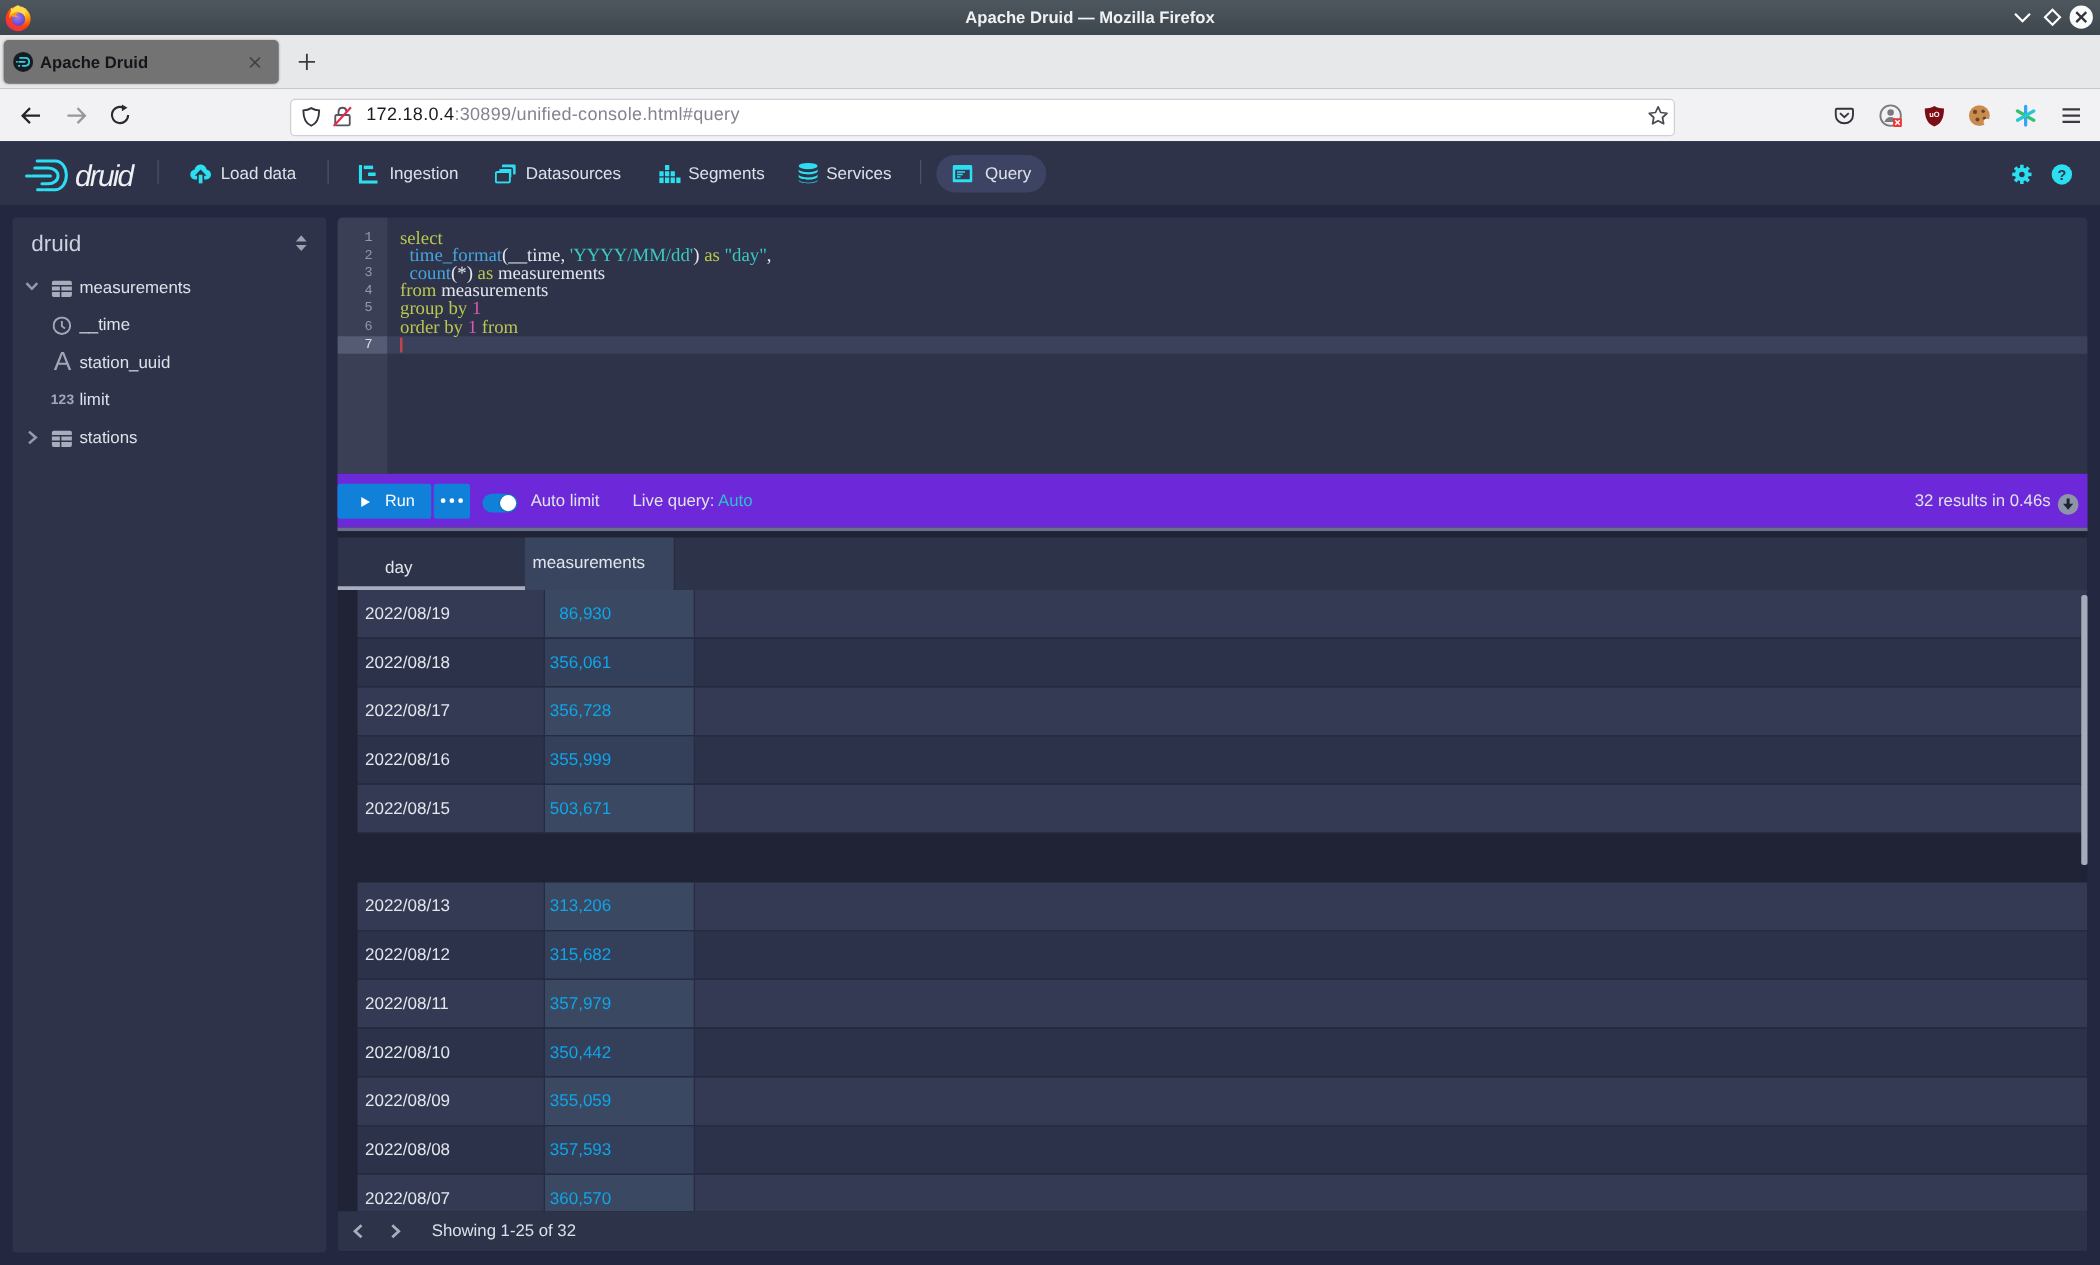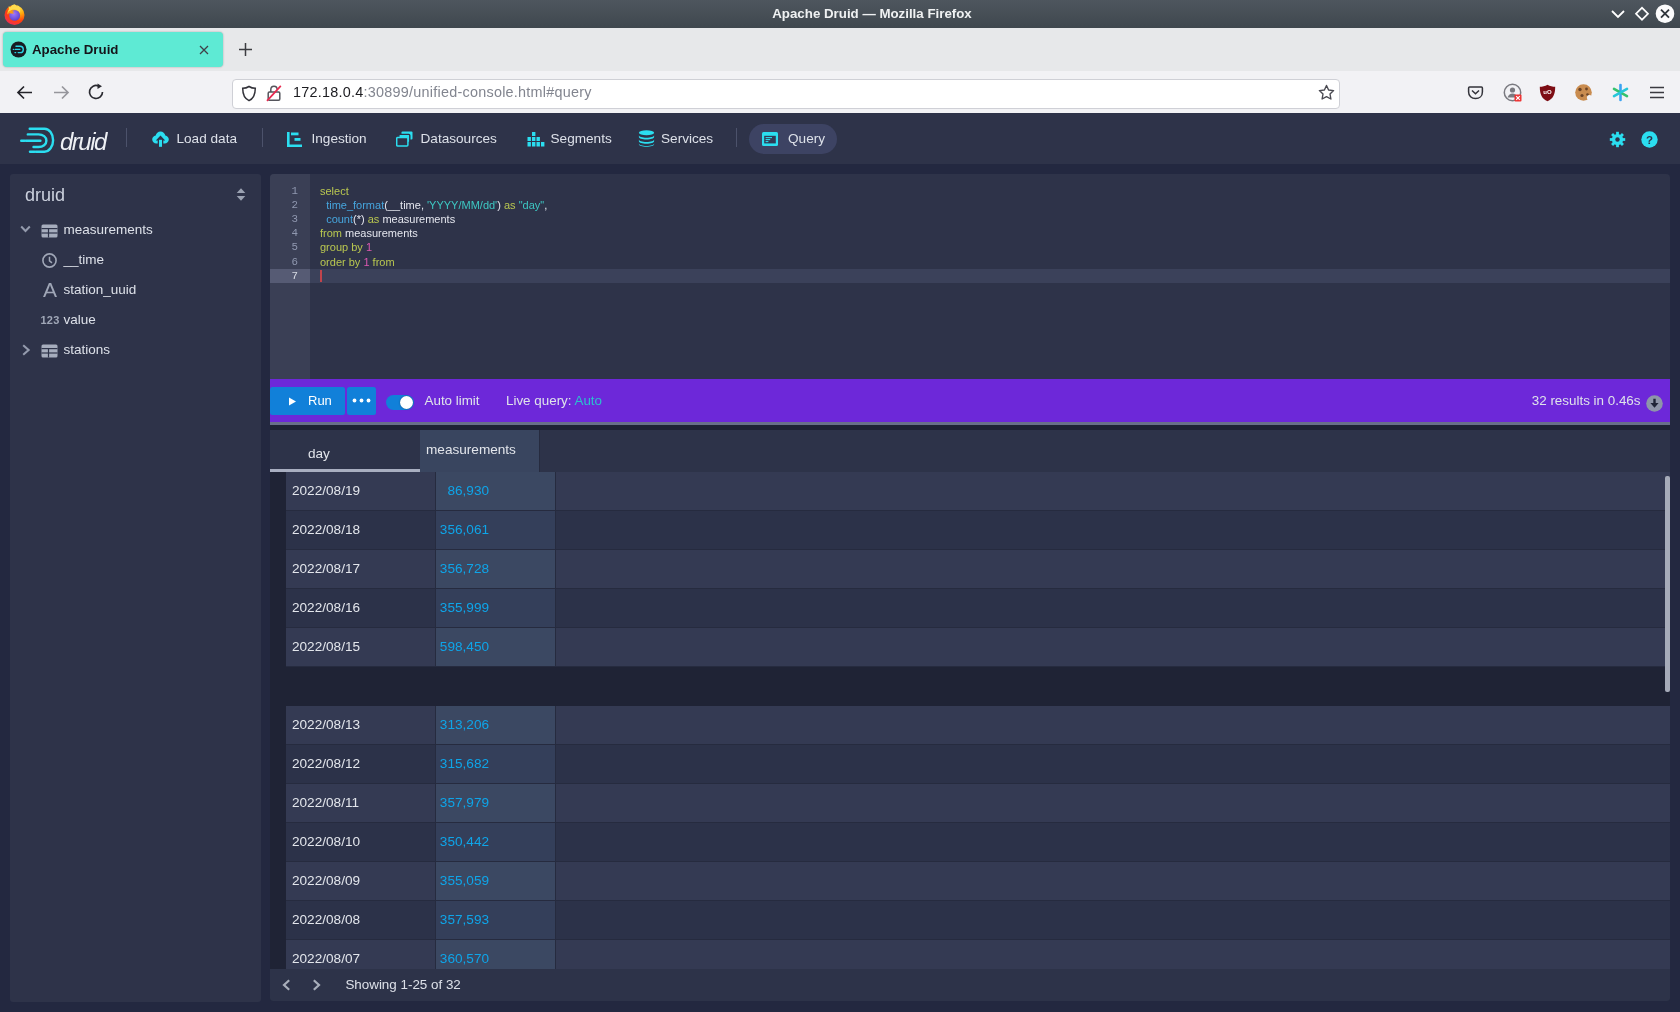--- a/index.html
+++ b/index.html
@@ -6,21 +6,21 @@
   html,body { width:1680px; height:1012px; overflow:hidden; }
   body { font-family:"Liberation Sans", sans-serif; background:#232840; position:relative; }
   .abs { position:absolute; }
 
   
   #titlebar { left:0; top:0; width:1680px; height:28px;
     background:linear-gradient(#4e565e,#3f474e); }
   #titletext { left:0; top:0; width:1680px; height:28px; line-height:28px;
     text-align:center; color:#eff1f2; font-size:13.3px; font-weight:600;margin-left:32px; }
   #tabbar { left:0; top:28px; width:1680px; height:43px; background:#e7e8ea; }
-  #tab { left:3px; top:31.5px; width:220px; height:35.5px; background:#5eead4;
+  #tab { left:3px; top:31.5px; width:220px; height:35.5px; background:#737373;
     border-radius:4px; box-shadow:0 0 2px rgba(0,0,0,0.3); }
   #tabtitle { left:29px; top:0; height:35.5px; line-height:35.5px; color:#15141a;
     font-size:13.3px; font-weight:600; }
   #urlrow { left:0; top:71px; width:1680px; height:42px; background:#f2f2f5; }
   #urlfield { left:232px; top:78.5px; width:1108px; height:30px; background:#fff;
     border:1px solid #cfd0d6; border-radius:4px; }
   #urltext { left:293px; top:71px; height:42px; line-height:42px; font-size:14.4px;
     letter-spacing:0.25px; color:#1c1c20; }
   #urltext span { color:#82858f; }
 
@@ -38,21 +38,21 @@
   #lptitle { left:15px; top:10.5px; font-size:18px; color:#ccd2de; }
   .treetext { color:#dde1e9; font-size:13.5px; }
 
   #editor { left:270px; top:174px; width:1400px; height:204.5px; background:#2e3349;
     border-radius:4px 4px 0 0; overflow:hidden; }
   #gutter { left:0; top:0; width:39.5px; height:204.5px; background:#3a3f55; }
   .lnum { position:absolute; left:0px; width:28px; text-align:right;
     font-family:"Liberation Mono", monospace; font-size:10.8px; line-height:14.2px;
     color:#9098b0; }
   .codeline { position:absolute; left:50px; white-space:pre;
-    font-family:Liberation Sans, sans-serif; font-size:11px; line-height:14.2px;
+    font-family:Liberation Serif, serif; font-size:15px; line-height:14.2px;
     color:#e4e6ee; letter-spacing:0px; }
   .kw { color:#b9c750; }
   .fn { color:#46a5dd; }
   .str { color:#3dc7c3; }
   .num { color:#dd58b0; }
 
   #runbar { left:270px; top:378.5px; width:1400px; height:43.3px; background:#6d28d9; }
   #runbtn { left:0; top:8px; width:75px; height:28.5px; background:#1180d9;
     border-radius:2.5px; color:#fff; }
   #dotsbtn { left:76.5px; top:8px; width:29.5px; height:28.5px; background:#1180d9;
@@ -316,21 +316,21 @@
     </svg>
     <svg class="abs" style="left:31.5px;top:78.5px;" width="15" height="15" viewBox="0 0 15 15">
       <circle cx="7.5" cy="7.5" r="6.6" fill="none" stroke="#a0a7b7" stroke-width="1.6"></circle>
       <path d="M7.5 3.8 V7.9 L10 9.8" stroke="#a0a7b7" stroke-width="1.5" fill="none"></path>
     </svg>
     <div class="abs" style="left:31.5px;top:101px;width:17px;height:30px;line-height:30px;text-align:center;color:#a0a7b7;font-size:21px;">A</div>
     <div class="abs" style="left:30px;top:131px;width:20px;height:30px;line-height:30px;text-align:center;color:#a0a7b7;font-size:11px;font-weight:bold;letter-spacing:0.2px;">123</div>
     <div class="abs treetext" style="left:53.5px;top:42px;height:28px;line-height:28px;">measurements</div>
     <div class="abs treetext" style="left:53.5px;top:72px;height:28px;line-height:28px;">__time</div>
     <div class="abs treetext" style="left:53.5px;top:102px;height:28px;line-height:28px;">station_uuid</div>
-    <div class="abs treetext" style="left:53.5px;top:132px;height:28px;line-height:28px;">value</div>
+    <div class="abs treetext" style="left:53.5px;top:132px;height:28px;line-height:28px;">limit</div>
     <div class="abs treetext" style="left:53.5px;top:162px;height:28px;line-height:28px;">stations</div>
   </div>
 
   <div class="abs" id="editor">
     <div class="abs" id="gutter"></div>
     <div class="abs" style="left:0;top:94.8px;width:39.5px;height:14.2px;background:#565b74;"></div>
     <div class="abs" style="left:39.5px;top:94.8px;width:1360.5px;height:14.2px;background:#3b415a;"></div>
     <div class="lnum" style="top:9.6px;">1</div>
     <div class="lnum" style="top:23.8px;">2</div>
     <div class="lnum" style="top:38px;">3</div>
@@ -422,21 +422,21 @@
         <div class="c2"><span>355,999</span></div>
         <div class="rborder"></div>
       </div>
       <div class="row odd" style="top:156px;">
         <div class="c1bg"></div>
         <div class="c2bg"></div>
         <div class="c3bg"></div>
         <div class="vline1"></div>
         <div class="vline2"></div>
         <div class="c1">2022/08/15</div>
-        <div class="c2"><span>598,450</span></div>
+        <div class="c2"><span>503,671</span></div>
         <div class="rborder"></div>
       </div>
       <div class="row odd" style="top:234px;padding-left:36px;">
         <div class="c1bg"></div>
         <div class="c2bg"></div>
         <div class="c3bg"></div>
         <div class="vline1"></div>
         <div class="vline2"></div>
         <div class="c1">2022/08/13</div>
         <div class="c2"><span>313,206</span></div>

